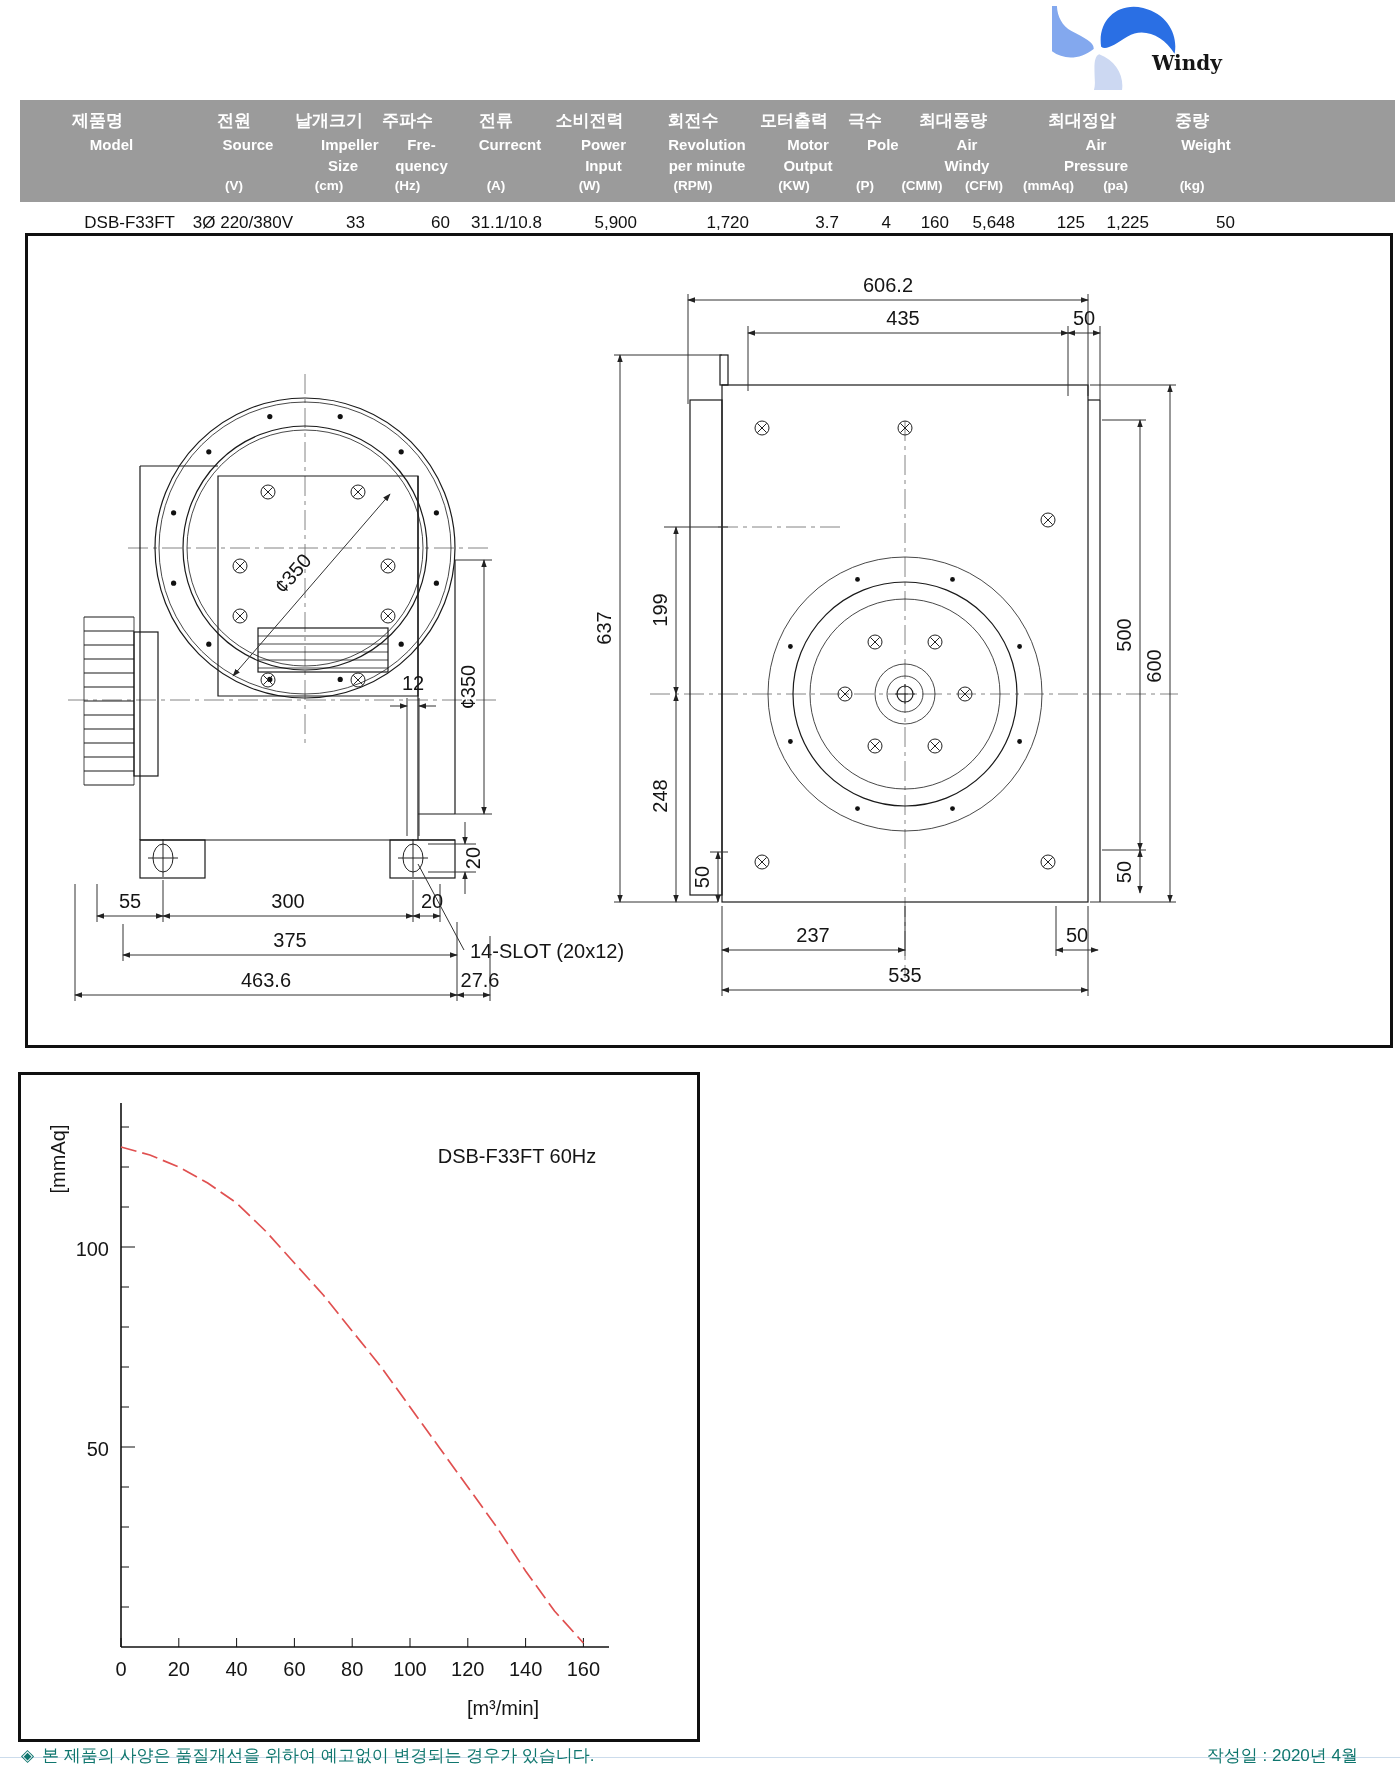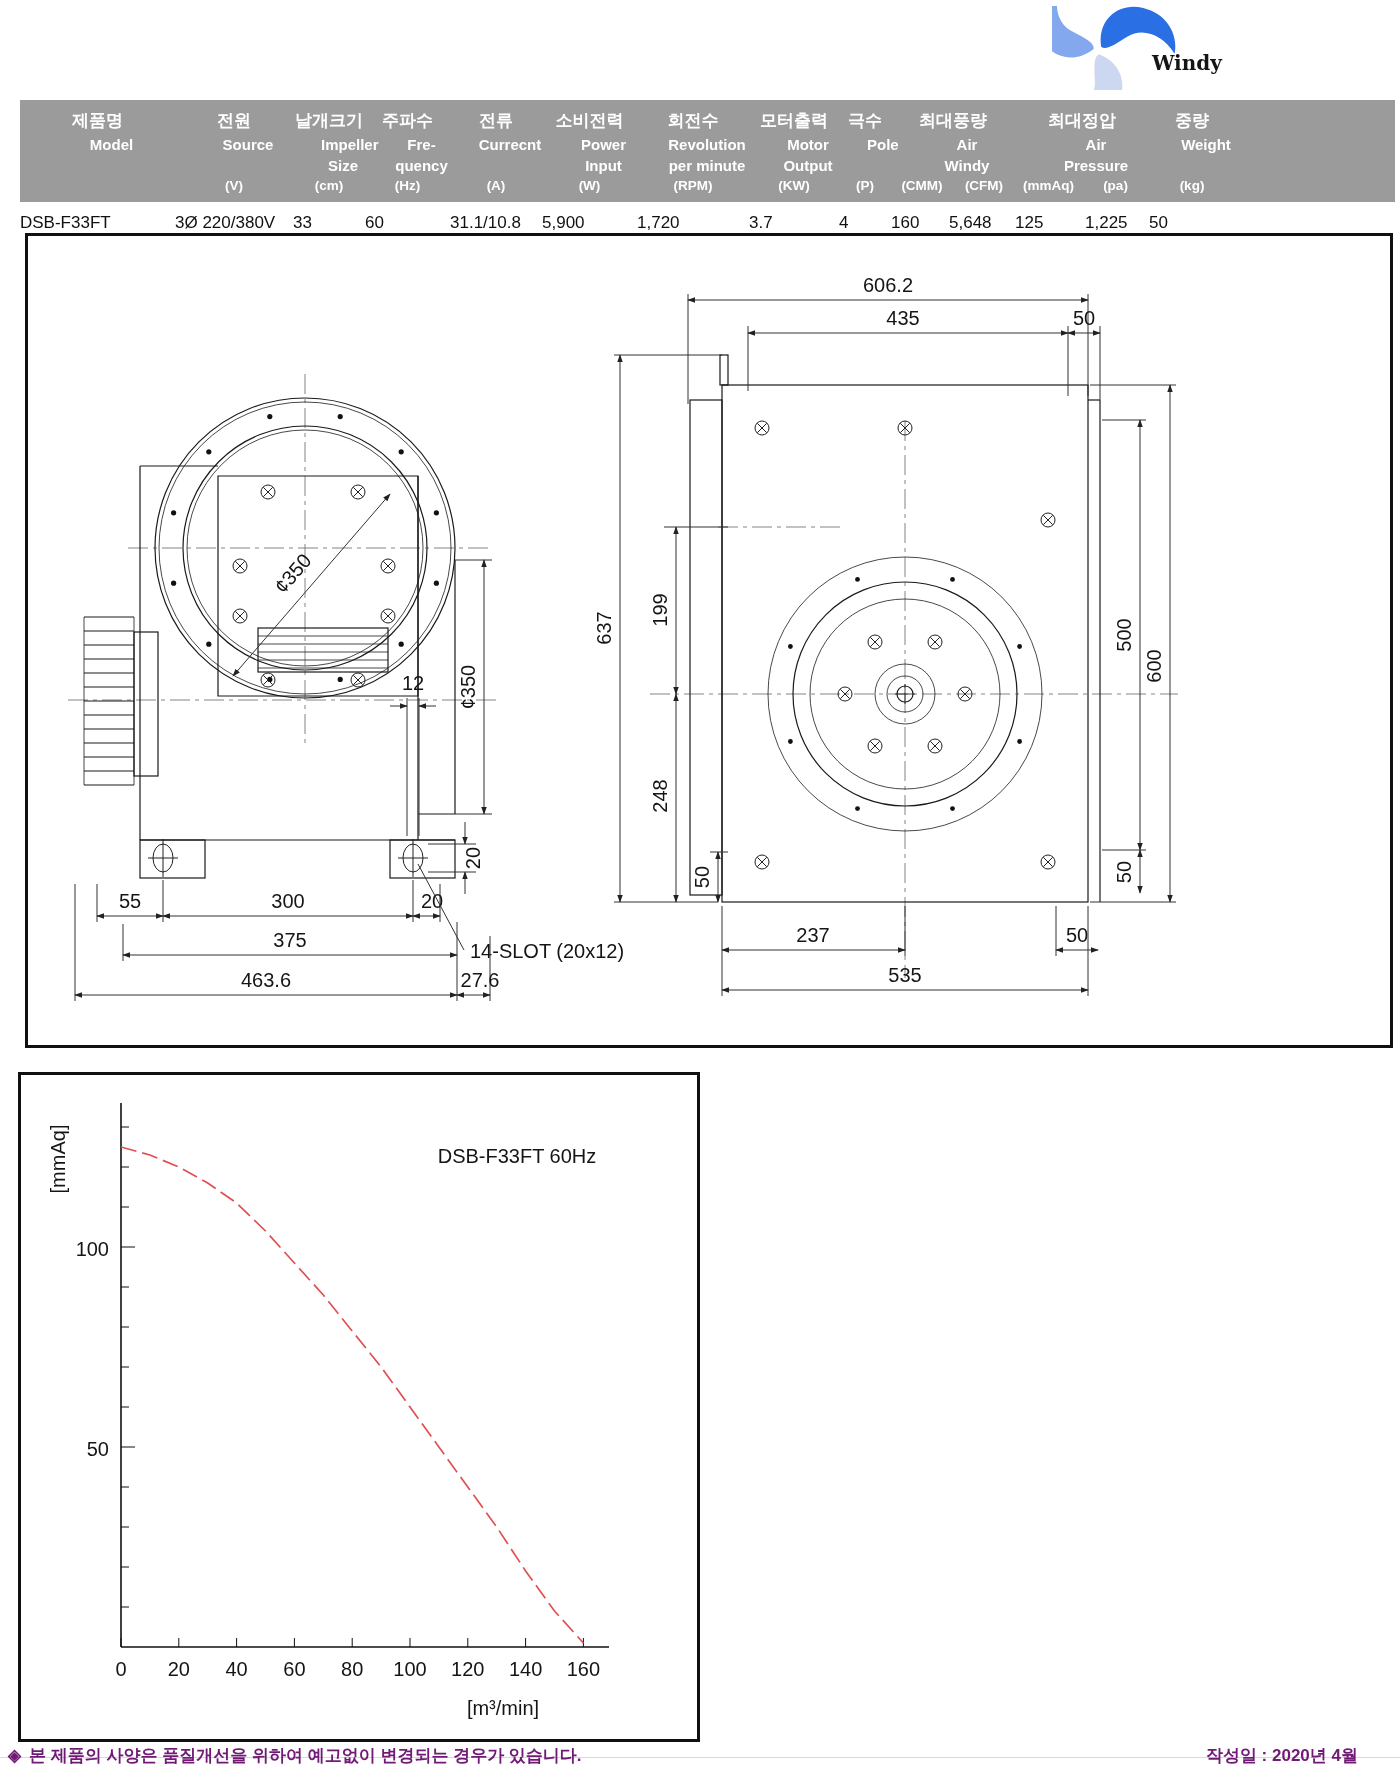--- a/index.html
+++ b/index.html
@@ -19,36 +19,36 @@
 
   
   .spec{position:absolute;left:20px;top:100px;width:1375px;}
   .shead{display:flex;background:#9b9b9b;color:#fff;text-align:center;padding:8px 0 6px 0;}
   .hcol{display:flex;flex-direction:column;}
   .kr{font-size:17px;font-weight:bold;height:26px;line-height:26px;}
   .en{font-size:15px;font-weight:bold;height:21px;line-height:21px;padding-left:28px;}
   .unit{font-size:13.5px;font-weight:bold;height:20px;line-height:20px;}
   .unit2{display:flex;height:20px;}
   .unit2 span{flex:1;font-size:13.5px;font-weight:bold;line-height:20px;}
-  .srow{display:flex;text-align:left;font-size:17px;padding-top:10px;}
+  .srow{display:flex;text-align:right;font-size:17px;padding-top:10px;}
   .srow div{line-height:22px;}
 
   
   .draw{position:absolute;left:25px;top:233px;width:1362px;height:809px;border:3px solid #101010;}
   .chartbox{position:absolute;left:18px;top:1072px;width:676px;height:664px;border:3px solid #101010;background:#fff;}
   svg text{font-family:"Liberation Sans",sans-serif;font-size:20px;fill:#151515;}
   .ol{fill:none;stroke:#1a1a1a;stroke-width:1.2;}
   .thin{fill:none;stroke:#1a1a1a;stroke-width:.8;}
   .dl{stroke:#333;stroke-width:1;fill:none;}
   .cl{stroke:#777;stroke-width:.9;fill:none;stroke-dasharray:20 5 4 5;}
   .bd{fill:#111;stroke:none;}
 
   
   .footline{position:absolute;left:0;right:0;top:1757px;border-top:1px solid #ccdcec;}
-  .foot{position:absolute;left:8px;right:42px;top:1744px;display:flex;justify-content:space-between;font-size:17px;font-weight:bold;color:#701a75;}
+  .foot{position:absolute;left:21px;right:42px;top:1744px;display:flex;justify-content:space-between;font-size:17px;font-weight:normal;color:#0f766e;}
   .foot .b{margin-right:8px;}
 </style>
 </head>
 <body>
 
 <div class="sheet">
 
 
   <div class="logo">
     <svg width="290" height="84" viewBox="0 0 290 84">

